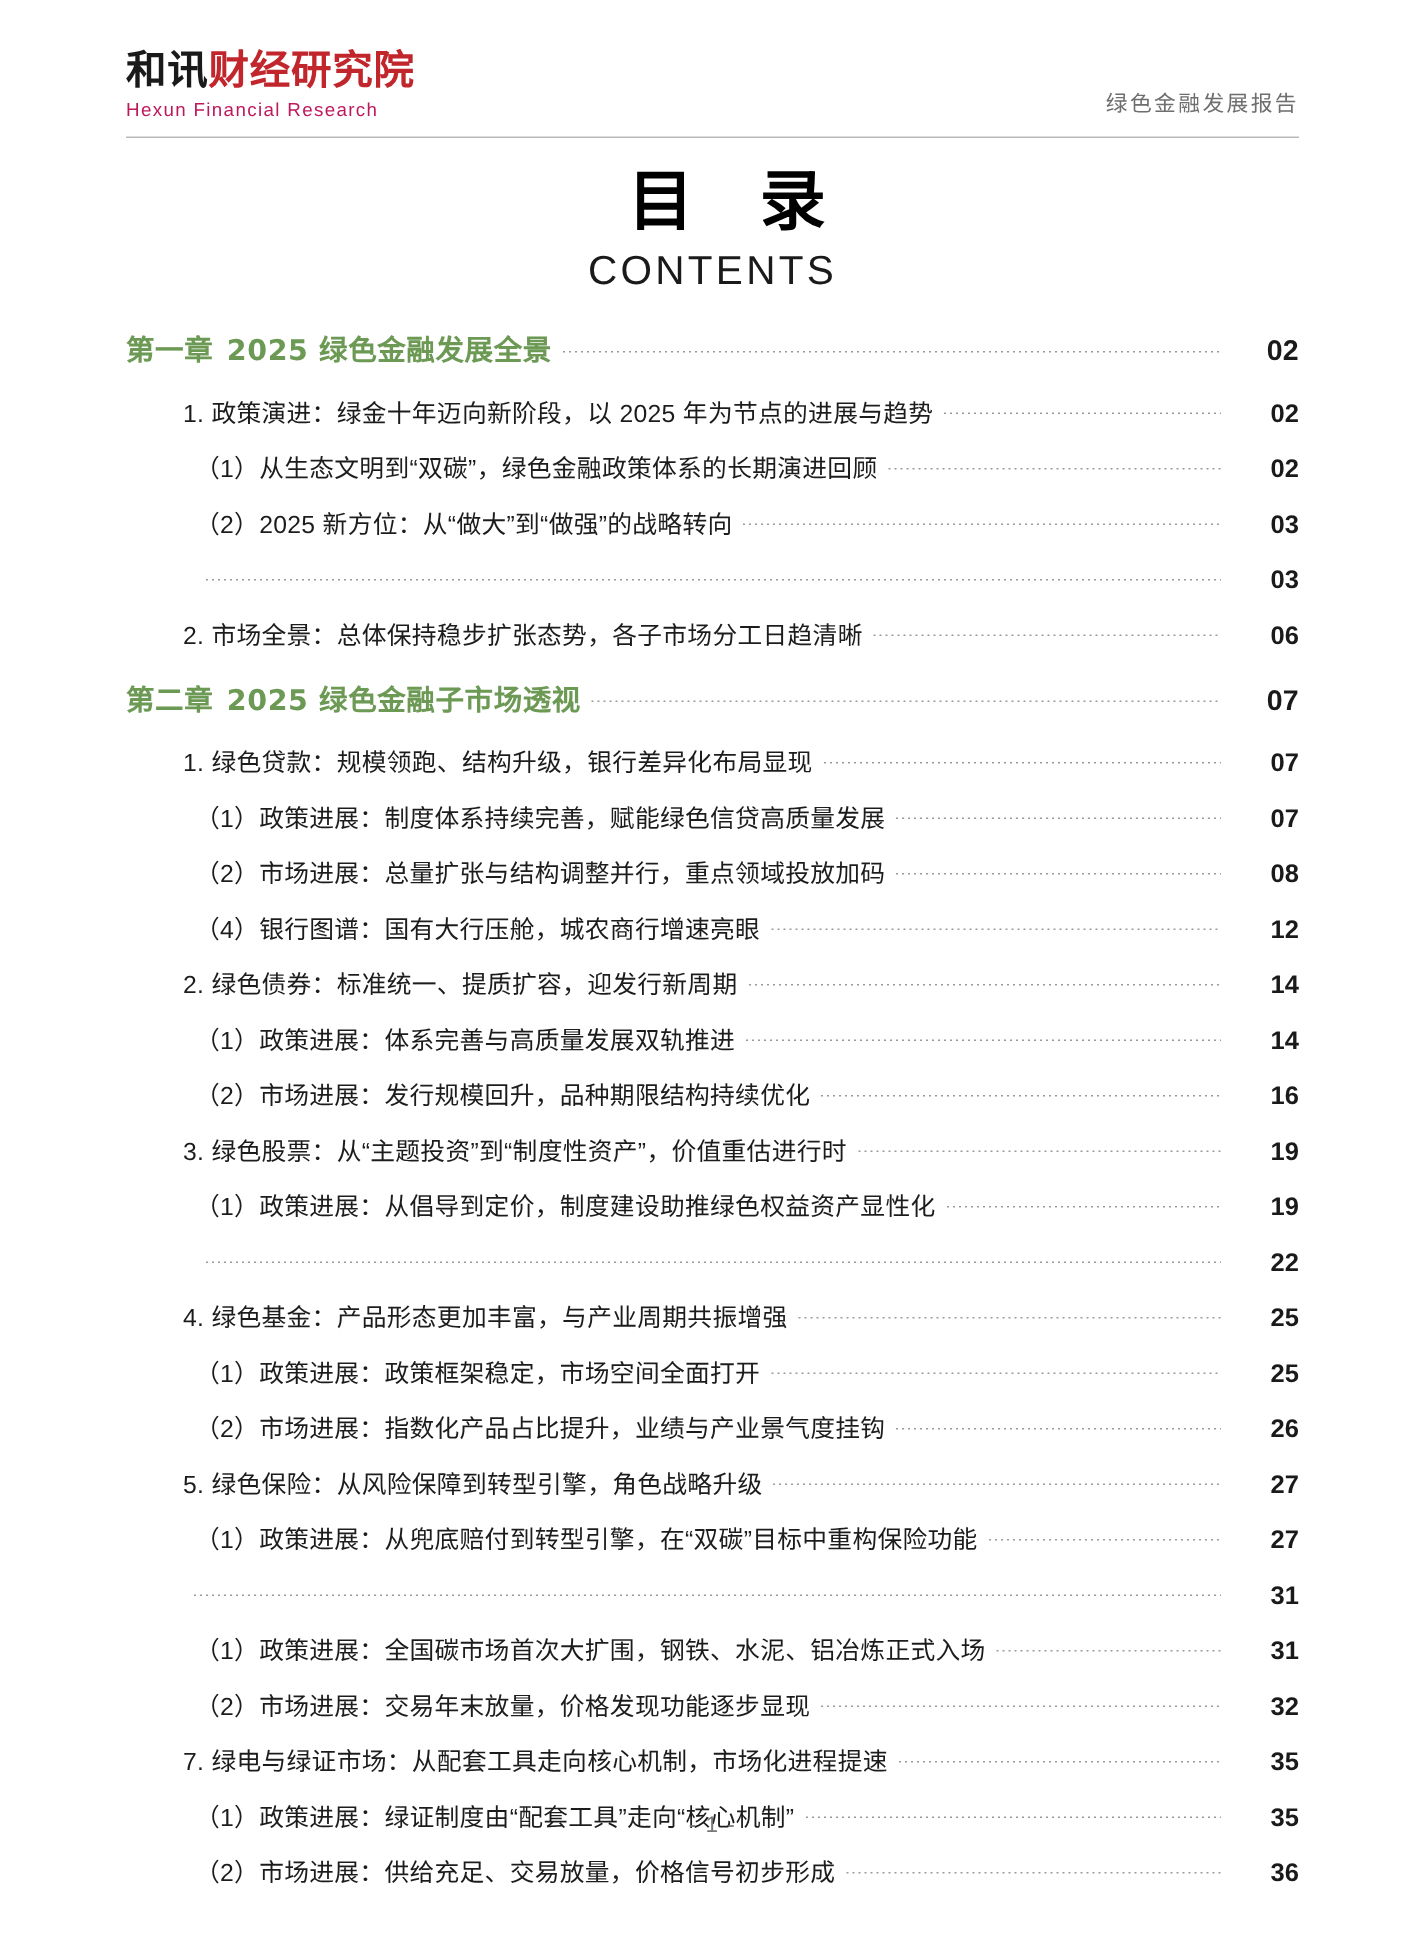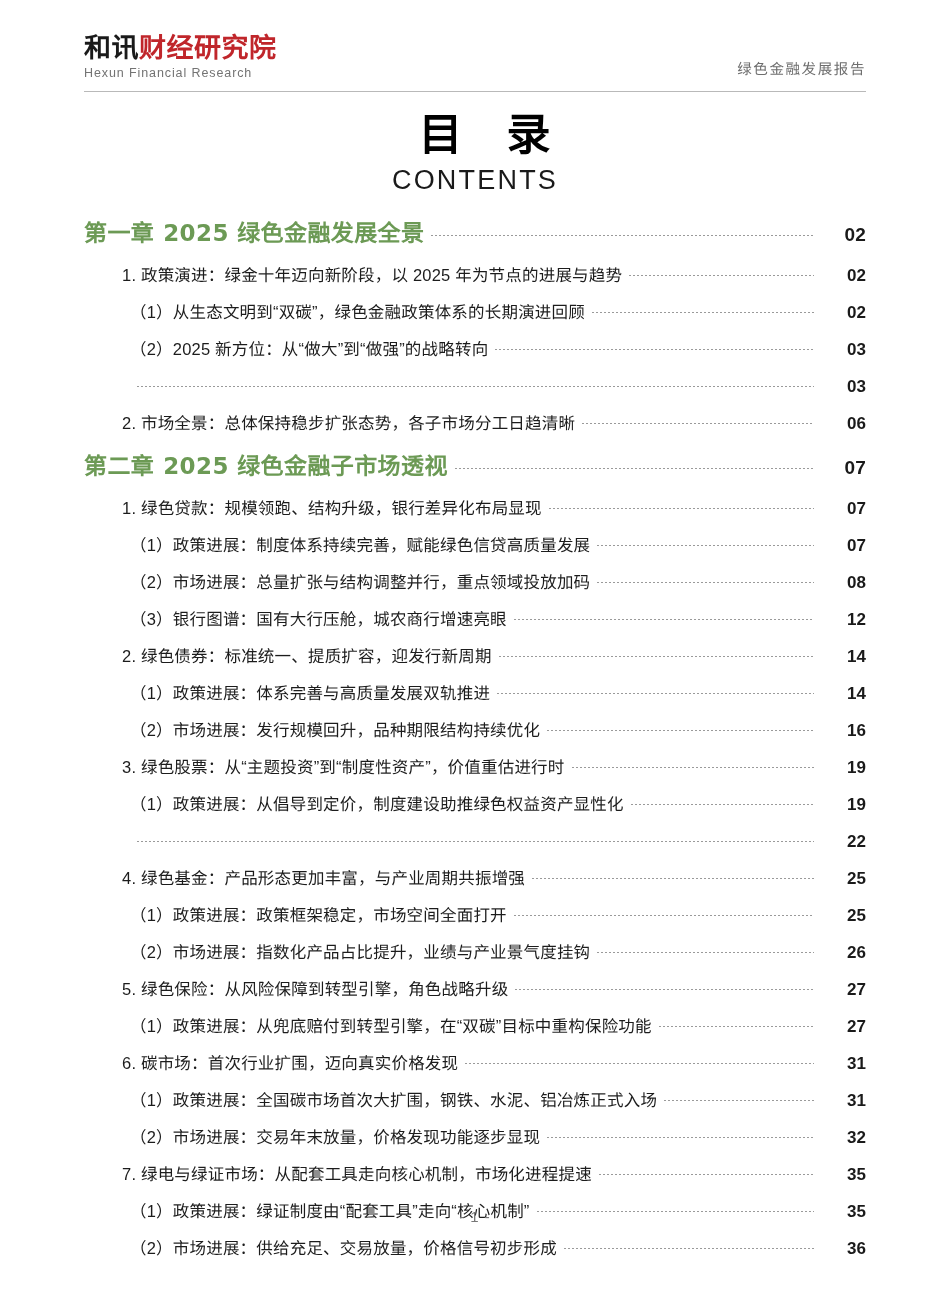--- a/index.html
+++ b/index.html
@@ -43,21 +43,21 @@
     letter-spacing: 0.5px;
     line-height: 1.05;
     white-space: nowrap;
   }
   .brand-cn .blk { color: #1a1a1a; }
   .brand-cn .red { color: #c0262b; }
   .brand-en {
     margin-top: 5px;
     font-size: 12.5px;
     font-weight: 400;
-    color: #737373;
+    color: #be185d;
     letter-spacing: 0.9px;
     white-space: nowrap;
   }
   .header-right {
     position: absolute;
     right: 0;
     bottom: 14px;
     font-size: 14.5px;
     color: #6e6e6e;
     letter-spacing: 1.6px;
@@ -140,21 +140,21 @@
     margin-top: 12px;
   }
 
   
   .row.chapter {
     height: 42px;
     margin-top: 6px;
   }
   .row.chapter .label {
     font-family: "DejaVu Sans", "Liberation Sans", sans-serif;
-    font-size: 23px;
+    font-size: 19px;
     font-weight: 700;
     color: #6c9a55;
     letter-spacing: 0.4px;
   }
   .row.chapter .label .sp { display: inline-block; width: 9px; }
   .row.chapter .pageno {
     font-size: 19px;
     font-weight: 700;
     color: #1a1a1a;
     width: 46px;
@@ -273,21 +273,21 @@
         <span class="label">（1）政策进展：制度体系持续完善，赋能绿色信贷高质量发展</span>
         <span class="leader"></span>
         <span class="pageno">07</span>
       </div>
       <div class="row lvl2">
         <span class="label">（2）市场进展：总量扩张与结构调整并行，重点领域投放加码</span>
         <span class="leader"></span>
         <span class="pageno">08</span>
       </div>
       <div class="row lvl2">
-        <span class="label">（3）银行图谱：国有大行压舱，城农商行增速亮眼</span>
+        <span class="label">（4）银行图谱：国有大行压舱，城农商行增速亮眼</span>
         <span class="leader"></span>
         <span class="pageno">12</span>
       </div>
       <div class="row lvl1">
         <span class="label">2. 绿色债券：标准统一、提质扩容，迎发行新周期</span>
         <span class="leader"></span>
         <span class="pageno">14</span>
       </div>
       <div class="row lvl2">
         <span class="label">（1）政策进展：体系完善与高质量发展双轨推进</span>
@@ -332,21 +332,20 @@
         <span class="label">5. 绿色保险：从风险保障到转型引擎，角色战略升级</span>
         <span class="leader"></span>
         <span class="pageno">27</span>
       </div>
       <div class="row lvl2">
         <span class="label">（1）政策进展：从兜底赔付到转型引擎，在“双碳”目标中重构保险功能</span>
         <span class="leader"></span>
         <span class="pageno">27</span>
       </div>
       <div class="row lvl1">
-        <span class="label">6. 碳市场：首次行业扩围，迈向真实价格发现</span>
         <span class="leader"></span>
         <span class="pageno">31</span>
       </div>
       <div class="row lvl2">
         <span class="label">（1）政策进展：全国碳市场首次大扩围，钢铁、水泥、铝冶炼正式入场</span>
         <span class="leader"></span>
         <span class="pageno">31</span>
       </div>
       <div class="row lvl2">
         <span class="label">（2）市场进展：交易年末放量，价格发现功能逐步显现</span>

